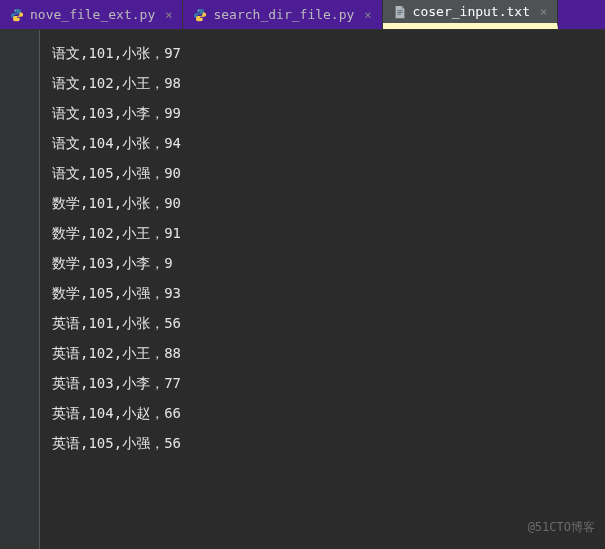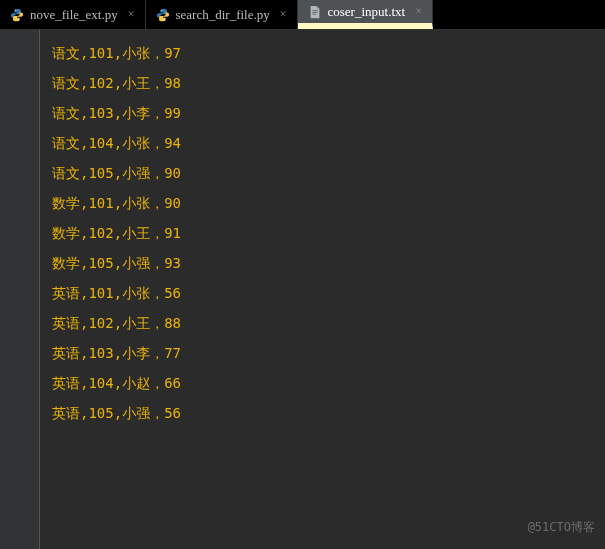--- a/index.html
+++ b/index.html
@@ -9,24 +9,23 @@
     }
     body {
       background: #2b2b2b;
       font-family: "Microsoft YaHei", "SimSun", monospace;
       width: 605px;
       height: 549px;
       overflow: hidden;
     }
     .tab-bar {
       display: flex;
-      background: #000000;
+      background: #4c1d95;
       height: 30px;
       border-bottom: 1px solid #323232;
-      font-family: Liberation Serif, serif;
     }
     .tab {
       display: flex;
       align-items: center;
       padding: 0 10px;
       height: 100%;
       color: #bbbbbb;
       font-size: 13px;
       cursor: pointer;
       border-right: 1px solid #323232;
@@ -55,21 +54,21 @@
       position: relative;
     }
     .gutter {
       width: 40px;
       background: #313335;
       border-right: 1px solid #555;
     }
     .content {
       flex: 1;
       padding: 8px 0 10px 12px;
-      color: #eab308;
+      color: #e5e5e5;
       font-size: 14px;
       line-height: 30px;
       font-family: "Consolas", "Microsoft YaHei", monospace;
     }
     .line {
       white-space: pre;
     }
     .watermark {
       position: absolute;
       bottom: 13px;
@@ -129,20 +128,21 @@
 <div class="editor">
   <div class="gutter"></div>
   <div class="content">
     <div class="line">语文,101,小张，97</div>
     <div class="line">语文,102,小王，98</div>
     <div class="line">语文,103,小李，99</div>
     <div class="line">语文,104,小张，94</div>
     <div class="line">语文,105,小强，90</div>
     <div class="line">数学,101,小张，90</div>
     <div class="line">数学,102,小王，91</div>
+    <div class="line">数学,103,小李，9</div>
     <div class="line">数学,105,小强，93</div>
     <div class="line">英语,101,小张，56</div>
     <div class="line">英语,102,小王，88</div>
     <div class="line">英语,103,小李，77</div>
     <div class="line">英语,104,小赵，66</div>
     <div class="line">英语,105,小强，56</div>
   </div>
   <div class="watermark">@51CTO博客</div>
 </div>
 

